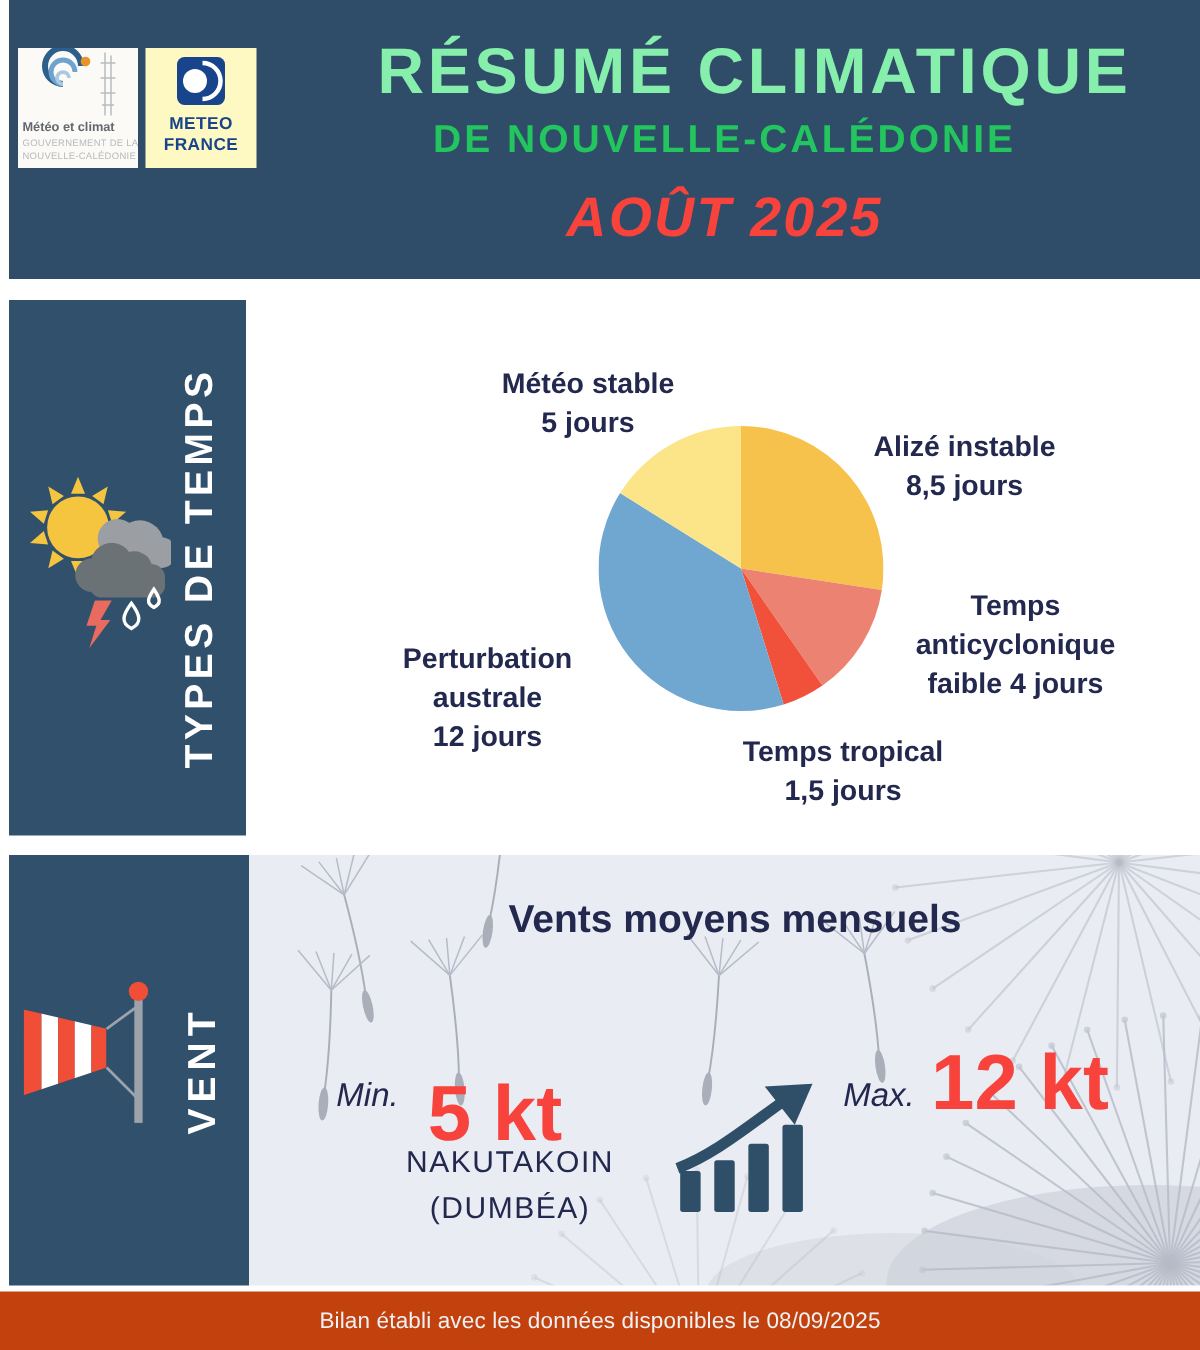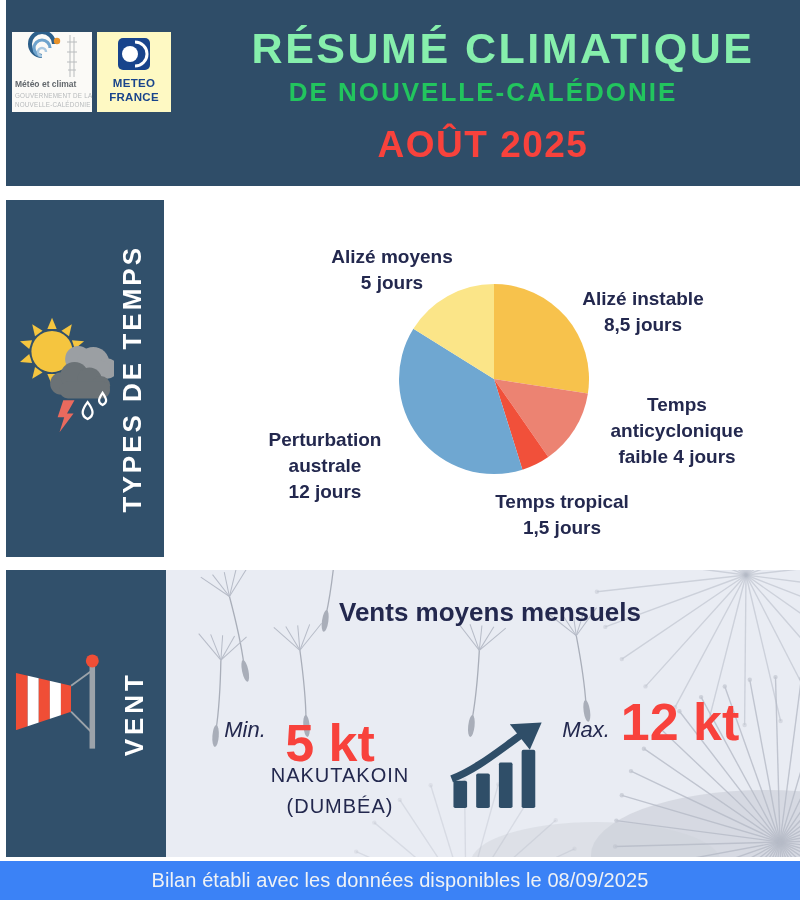--- a/index.html
+++ b/index.html
@@ -15,21 +15,21 @@
   .logo-left .lname{position:absolute;left:3px;top:47px;font-size:8.5px;font-weight:700;color:#63686d;white-space:nowrap;}
   .logo-left .lorg{position:absolute;left:3px;font-size:6.3px;color:#b7babc;letter-spacing:.2px;white-space:nowrap;}
   .logo-left .lorg1{top:60px}.logo-left .lorg2{top:69px}
   .logo-right .mf-txt{position:absolute;left:0;top:45px;width:74px;text-align:center;
         font-size:11.5px;line-height:1.18;font-weight:800;color:#18448C;letter-spacing:.3px;}
   .h-title{position:absolute;left:165px;top:24px;width:624px;text-align:center;color:#86efac;
         font-size:43px;font-weight:800;letter-spacing:2.5px;padding-left:20px;}
   .h-sub{position:absolute;left:165px;top:77px;width:624px;text-align:center;color:#22c55e;
         font-size:26px;font-weight:700;letter-spacing:2px;}
   .h-month{position:absolute;left:165px;top:124px;width:624px;text-align:center;color:#F8423C;
-        font-size:37px;font-weight:800;letter-spacing:1.5px;}
+        font-size:37px;font-weight:800;letter-spacing:1.5px;font-style:italic;}
 
   
   .sb1{left:6px;top:200px;width:158px;height:357px;background:#31506B;}
   .sb2{left:6px;top:570px;width:160px;height:287px;background:#31506B;}
   .vwrap{position:absolute;display:flex;align-items:center;justify-content:flex-end;}
   .vwrap1{left:6px;top:200px;width:158px;height:357px;padding-right:16px;box-sizing:border-box;}
   .vwrap2{left:6px;top:570px;width:160px;height:287px;padding-right:16px;box-sizing:border-box;}
   .vtext{writing-mode:vertical-rl;transform:rotate(180deg);color:#ffffff;font-weight:700;
         font-size:26px;letter-spacing:3px;white-space:nowrap;}
 
@@ -51,22 +51,22 @@
   .max-label{left:546px;top:717px;}
   .mm-value{width:140px;text-align:center;color:#F8423C;font-size:52px;font-weight:700;letter-spacing:0px;}
   .min-value{left:260px;top:692px;margin-top:21px;}
   .max-value{left:610px;top:692px;}
   .mm-station{width:220px;text-align:center;color:#23284E;font-size:20px;font-weight:400;letter-spacing:1px;line-height:1.55;}
   .min-station{left:230px;top:760px;}
   .max-station{left:563px;top:760px;}
   .chart-icon{left:448px;top:722px;width:100px;height:92px;}
 
   
-  .footer{left:0;top:861px;width:800px;height:39px;background:#3b82f6;display:flex;
-        align-items:center;justify-content:center;color:#EFF2F5;font-size:20px;letter-spacing:.1px;}
+  .footer{left:0;top:861px;width:800px;height:39px;background:#c2410c;display:flex;
+        align-items:center;justify-content:center;color:#EFF2F5;font-size:15px;letter-spacing:.1px;}
 </style>
 </head>
 <body>
 
 <div class="page">
 
   <div class="abs header">
     <div class="logo-tile logo-left">
       <svg width="80" height="46" viewBox="0 0 80 46">
         <g fill="none">
@@ -165,21 +165,21 @@
   <div class="plabel plabel-2">
       <div>Temps tropical</div>
       <div>1,5 jours</div>
     </div>
   <div class="plabel plabel-3">
       <div>Perturbation</div>
       <div>australe</div>
       <div>12 jours</div>
     </div>
   <div class="plabel plabel-4">
-      <div>Alizé moyens</div>
+      <div>Météo stable</div>
       <div>5 jours</div>
     </div>
 
   <div class="abs wind-bg">
     <svg id="dandelion-svg" width="634" height="287" viewBox="0 0 634 287">
         <ellipse cx="600" cy="285" rx="175" ry="65" fill="#C7CAD3" opacity="0.55"></ellipse>
         <ellipse cx="430" cy="292" rx="125" ry="40" fill="#CFD2DA" opacity="0.45"></ellipse>
         <line x1="614" y1="272" x2="777.6" y2="293.4" stroke="#B6BBC7" stroke-width="1.4" opacity="0.8"></line>
         <circle cx="777.6" cy="293.4" r="2.2" fill="#C2C6D0" opacity="0.7200000000000001"></circle>
         <line x1="614" y1="272" x2="772.2" y2="318.7" stroke="#B6BBC7" stroke-width="1.4" opacity="0.8"></line>

